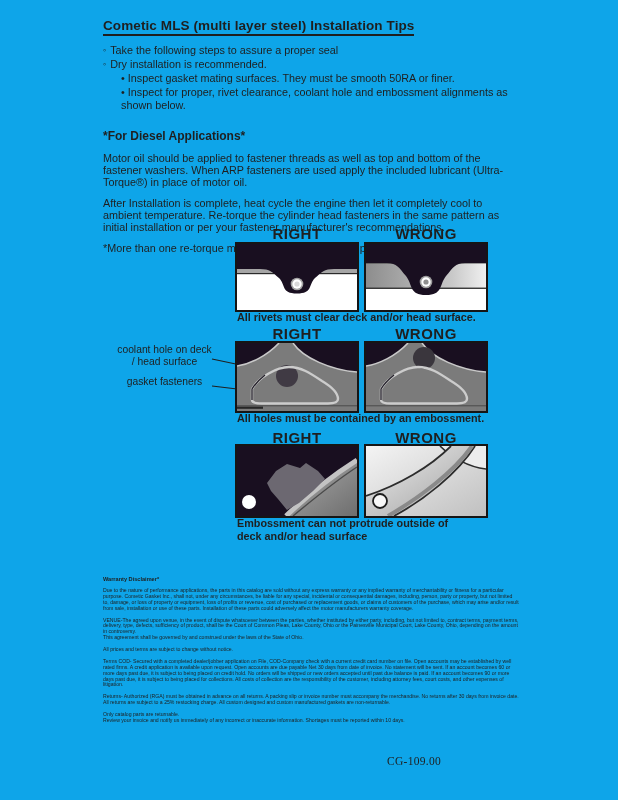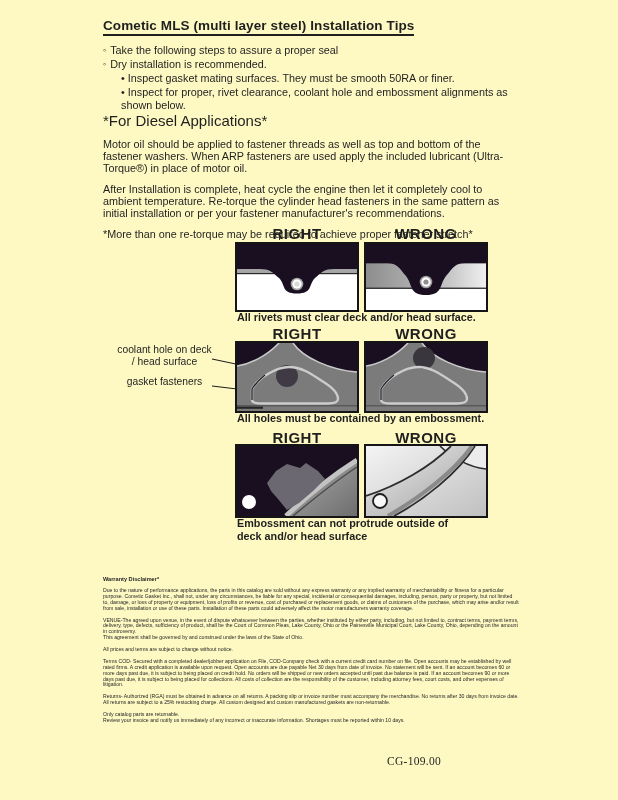--- a/index.html
+++ b/index.html
@@ -1,29 +1,29 @@
 <!DOCTYPE html>
 <html><head>
 <meta charset="utf-8">
 <style>
   html,body{margin:0;padding:0;background:#e8e8e8;}
   .page{
-    position:relative;width:618px;height:800px;margin:0 auto;background:#fef9c3;
+    position:relative;width:618px;height:800px;margin:0 auto;background:#0ea5e9;
     font-family:"Liberation Sans","DejaVu Sans",sans-serif;color:#1f1f1f;overflow:hidden;
   }
   .content{position:absolute;left:103px;top:16px;width:416px;}
   .title{
     display:inline-block;font-size:13.5px;font-weight:bold;letter-spacing:0.1px;
     border-bottom:2px solid #1f1f1f;padding-bottom:1px;margin:0 0 8px 0;
   }
   .b1,.b2{font-size:10.8px;line-height:13.2px;}
   .b1 .mark{font-size:9px;margin-right:4px;position:relative;top:-1px;}
   .b2{margin-left:18px;}
   .b2 .mark{margin-right:3px;}
-  .diesel-heading{font-size:15px;font-weight:normal;margin-bottom:2px;}
+  .diesel-heading{font-size:12px;font-weight:bold;margin-top:17px;margin-bottom:2px;}
   .para{font-size:10.8px;line-height:12px;margin:9px 0 0 0;width:412px;}
 
   
   .panel-label{position:absolute;width:124px;text-align:center;font-size:15px;font-weight:bold;letter-spacing:0.5px;}
   .panel{position:absolute;width:120px;border:2px solid #151515;background:#fff;line-height:0;}
   .panel svg{display:block;}
   .caption{position:absolute;font-size:10.8px;font-weight:bold;line-height:12.5px;}
   .annotation{position:absolute;left:117px;width:95px;text-align:center;font-size:10.3px;line-height:11.8px;}
   .leader{position:absolute;left:204px;top:346px;}
 

